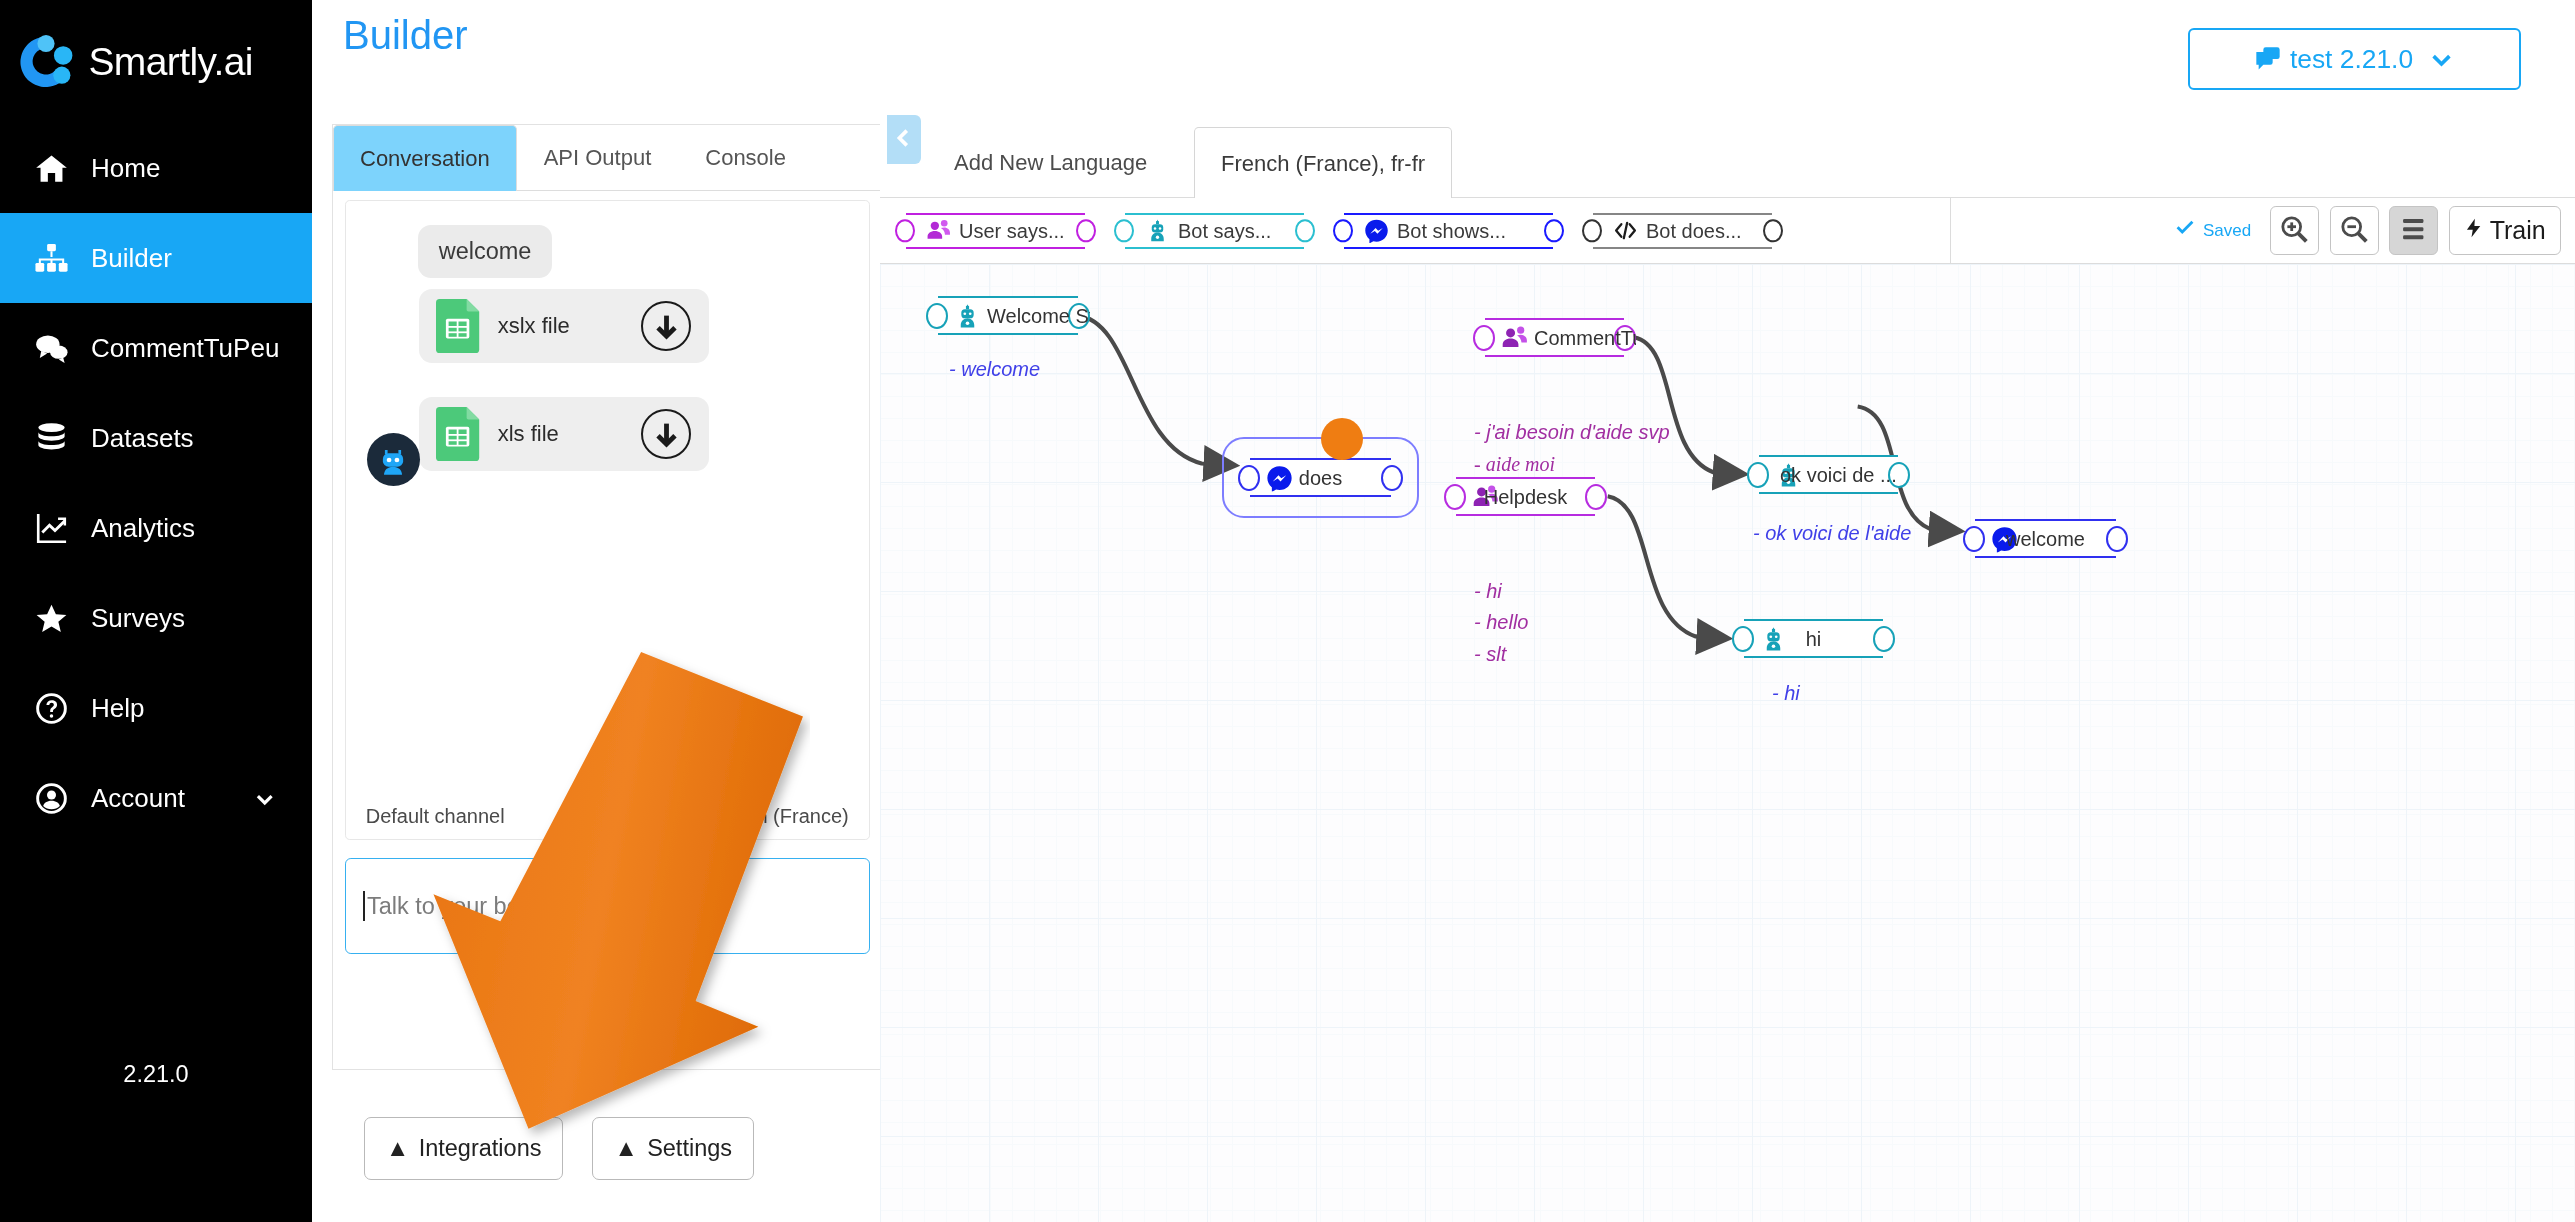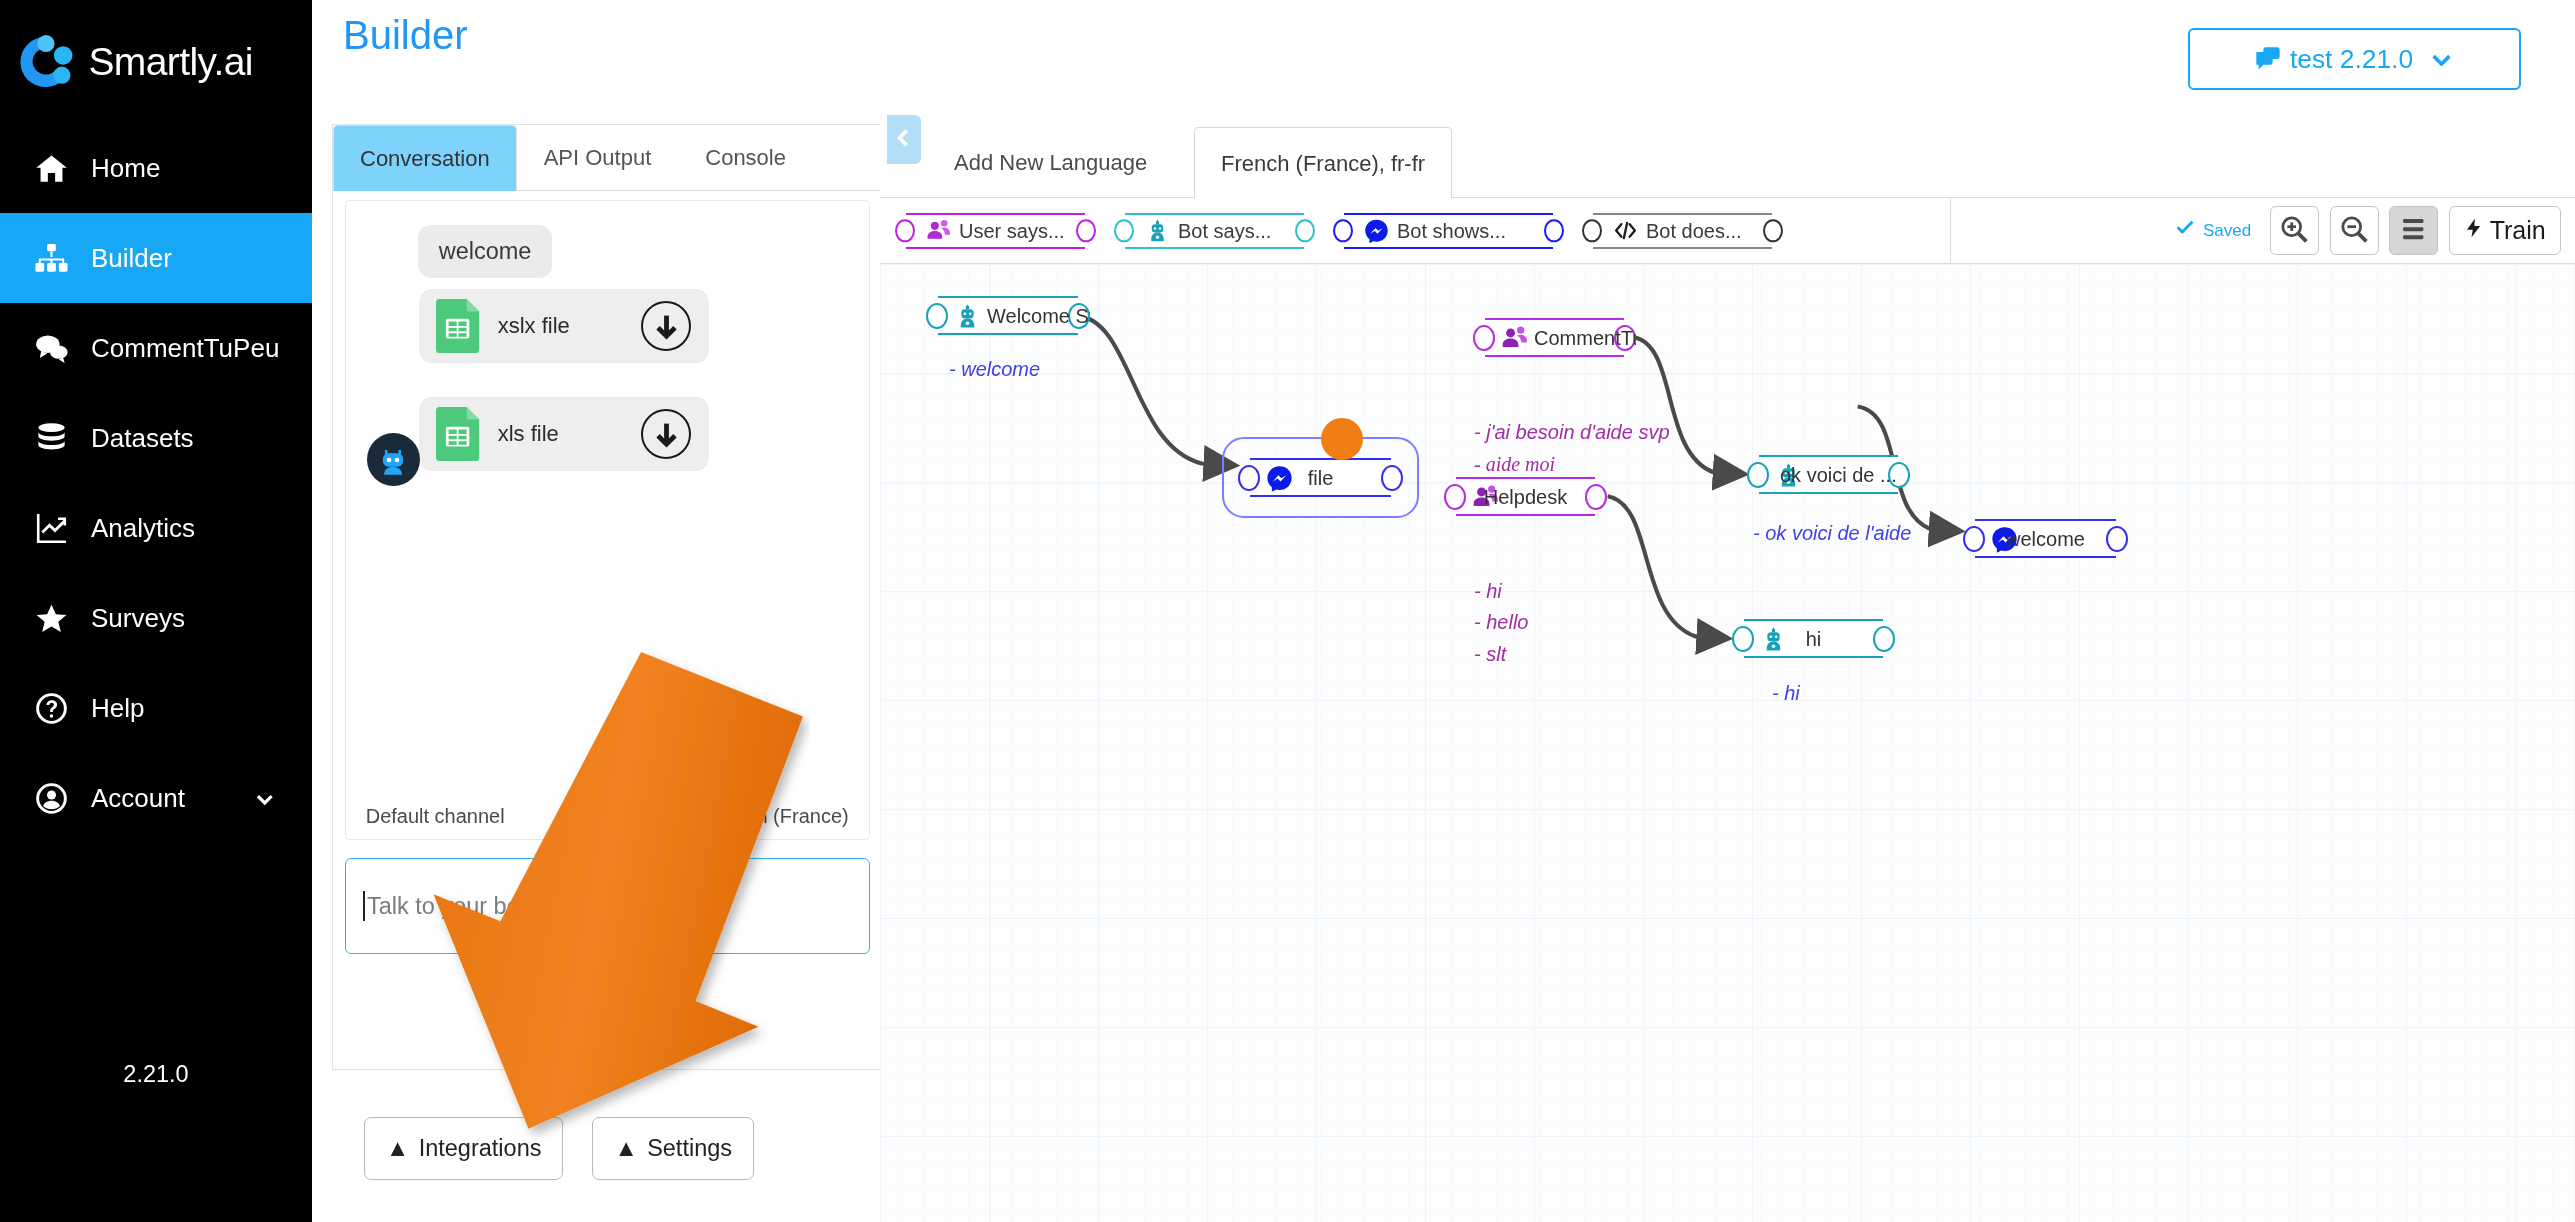--- a/index.html
+++ b/index.html
@@ -683,21 +683,21 @@
         <span class="selring"></span>
         <span class="nbody" style="border-color:#3030f0"></span>
         <span class="ncap l" style="border-color:#3030f0"></span>
         <span class="ncap r" style="border-color:#3030f0"></span>
         <span class="nico">
           <svg viewBox="0 0 24 24">
               <path d="M12 1.6C5.9 1.6 1.2 6.1 1.2 12c0 3.4 1.6 6.3 4 8.3v4.1l3.8-2.1c1 .3 2 .4 3 .4 6.1 0 10.8-4.5 10.8-10.7S18.1 1.6 12 1.6" fill="#0a1bec"></path>
               <path d="m6 15 5.1-5.4 2.5 2.6 4.4-2.6-5.1 5.4-2.5-2.6z" fill="#fff"></path>
             </svg>
         </span>
-        <span class="nlbl">file</span>
+        <span class="nlbl">does</span>
       </div>
       <div class="orange-dot" style="left:441px; top:154px;"></div>
 
       <div class="fnode left-label" style="left:593px; top:54px; width:163px;">
         <span class="nbody" style="border-color:#b72ce0"></span>
         <span class="ncap l" style="border-color:#b72ce0"></span>
         <span class="ncap r" style="border-color:#b72ce0"></span>
         <span class="nico">
           <svg viewBox="0 0 24 24" fill="#8e23b3">
               <circle cx="8.5" cy="7.5" r="4"></circle>

